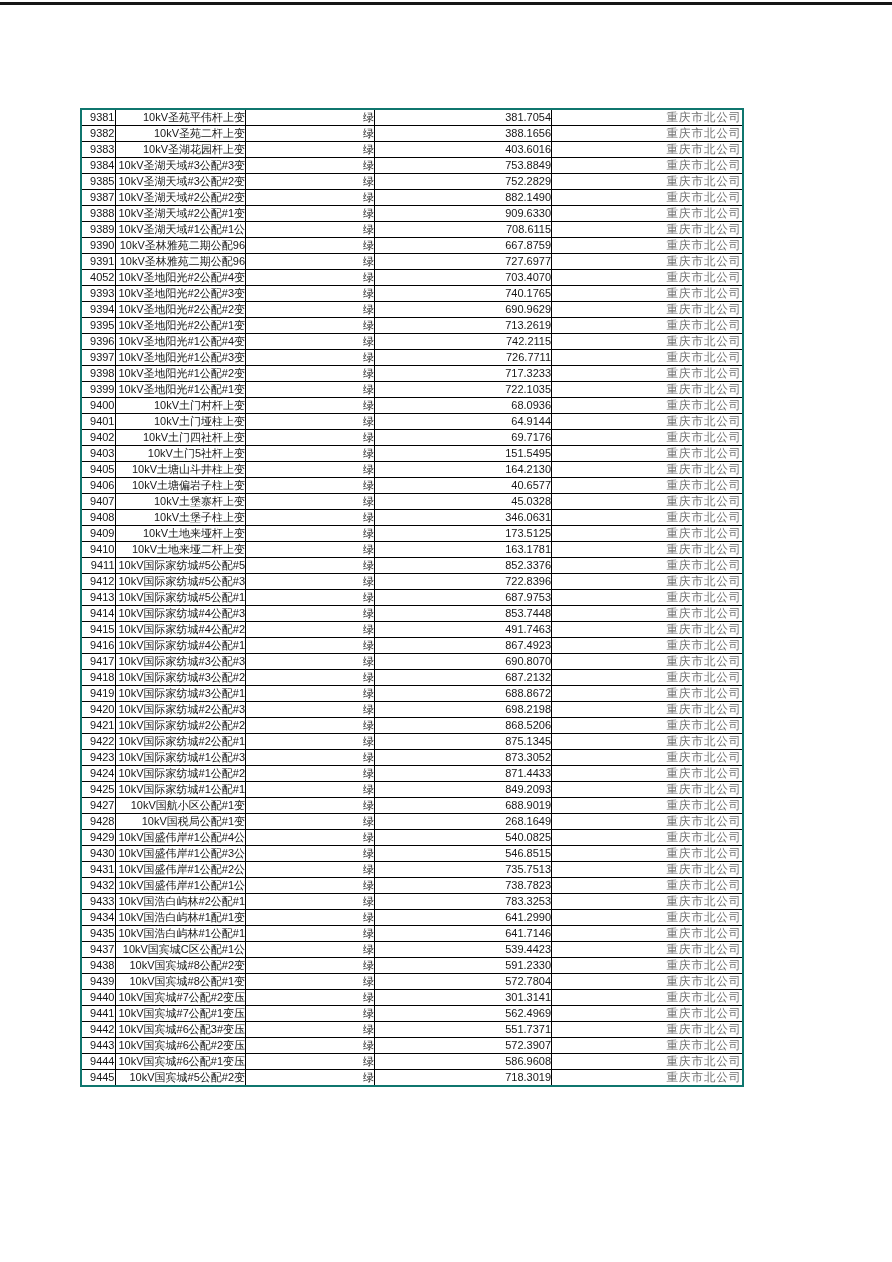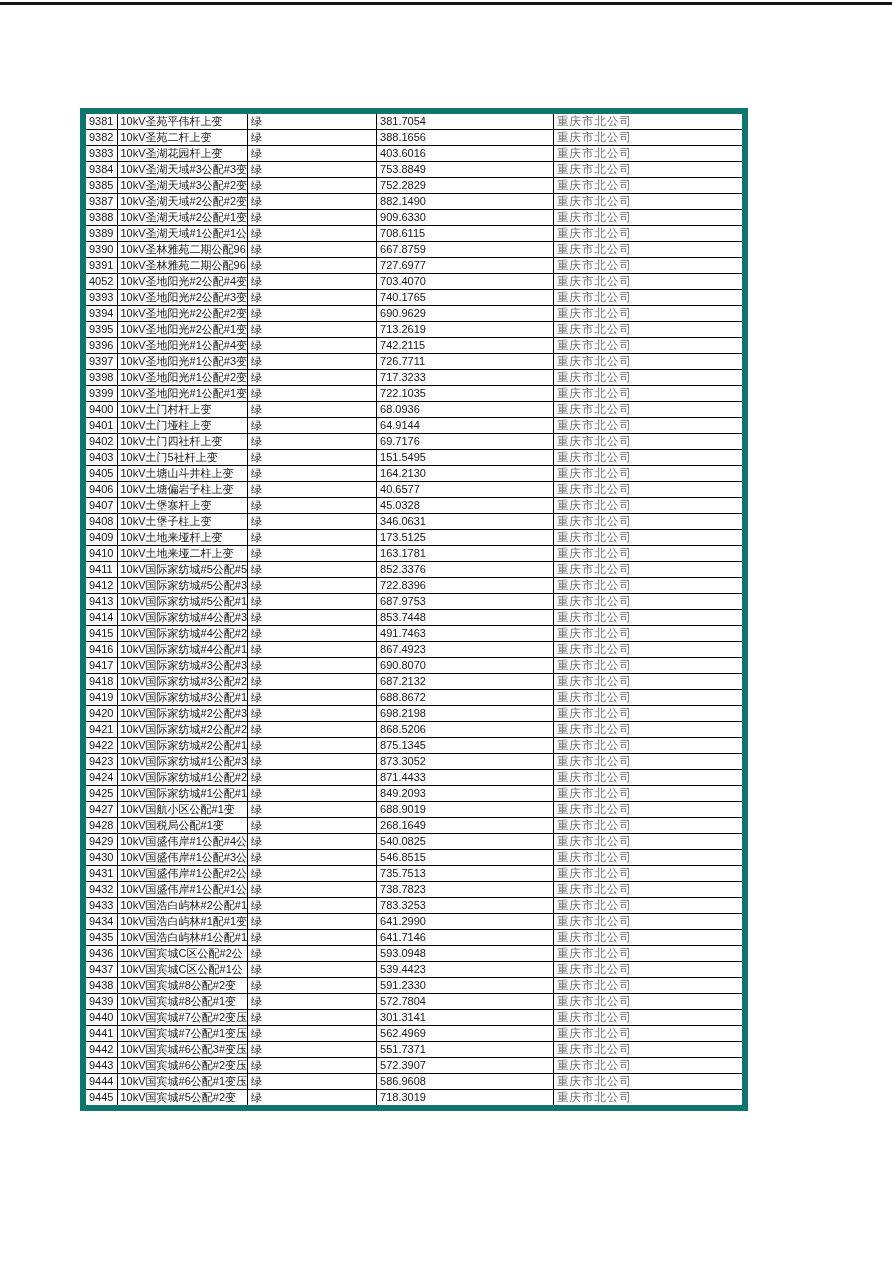--- a/index.html
+++ b/index.html
@@ -19,23 +19,24 @@
     width: 892px;
     height: 3px;
     background: #161616;
   }
   table.status-table {
     position: absolute;
     left: 80px;
     top: 108px;
     border-collapse: collapse;
     table-layout: fixed;
-    border: 6px solid #0f766e;
+    border: 2px solid #0f766e;
     font-size: 11px;
     color: #161616;
+    text-align: right;
   }
   table.status-table td {
     border: 1px solid #000;
     height: 15px;
     line-height: 15px;
     padding: 0 0 0 3px;
     overflow: hidden;
     white-space: nowrap;
     vertical-align: middle;
   }
@@ -424,27 +425,20 @@
           <td class="c4">重庆市北公司</td>
         </tr>
         <tr>
           <td class="c0">9435</td>
           <td class="c1">10kV国浩白屿林#1公配#1</td>
           <td class="c2">绿</td>
           <td class="c3">641.7146</td>
           <td class="c4">重庆市北公司</td>
         </tr>
         <tr>
-          <td class="c0">9436</td>
-          <td class="c1">10kV国宾城C区公配#2公</td>
-          <td class="c2">绿</td>
-          <td class="c3">593.0948</td>
-          <td class="c4">重庆市北公司</td>
-        </tr>
-        <tr>
           <td class="c0">9437</td>
           <td class="c1">10kV国宾城C区公配#1公</td>
           <td class="c2">绿</td>
           <td class="c3">539.4423</td>
           <td class="c4">重庆市北公司</td>
         </tr>
         <tr>
           <td class="c0">9438</td>
           <td class="c1">10kV国宾城#8公配#2变</td>
           <td class="c2">绿</td>

